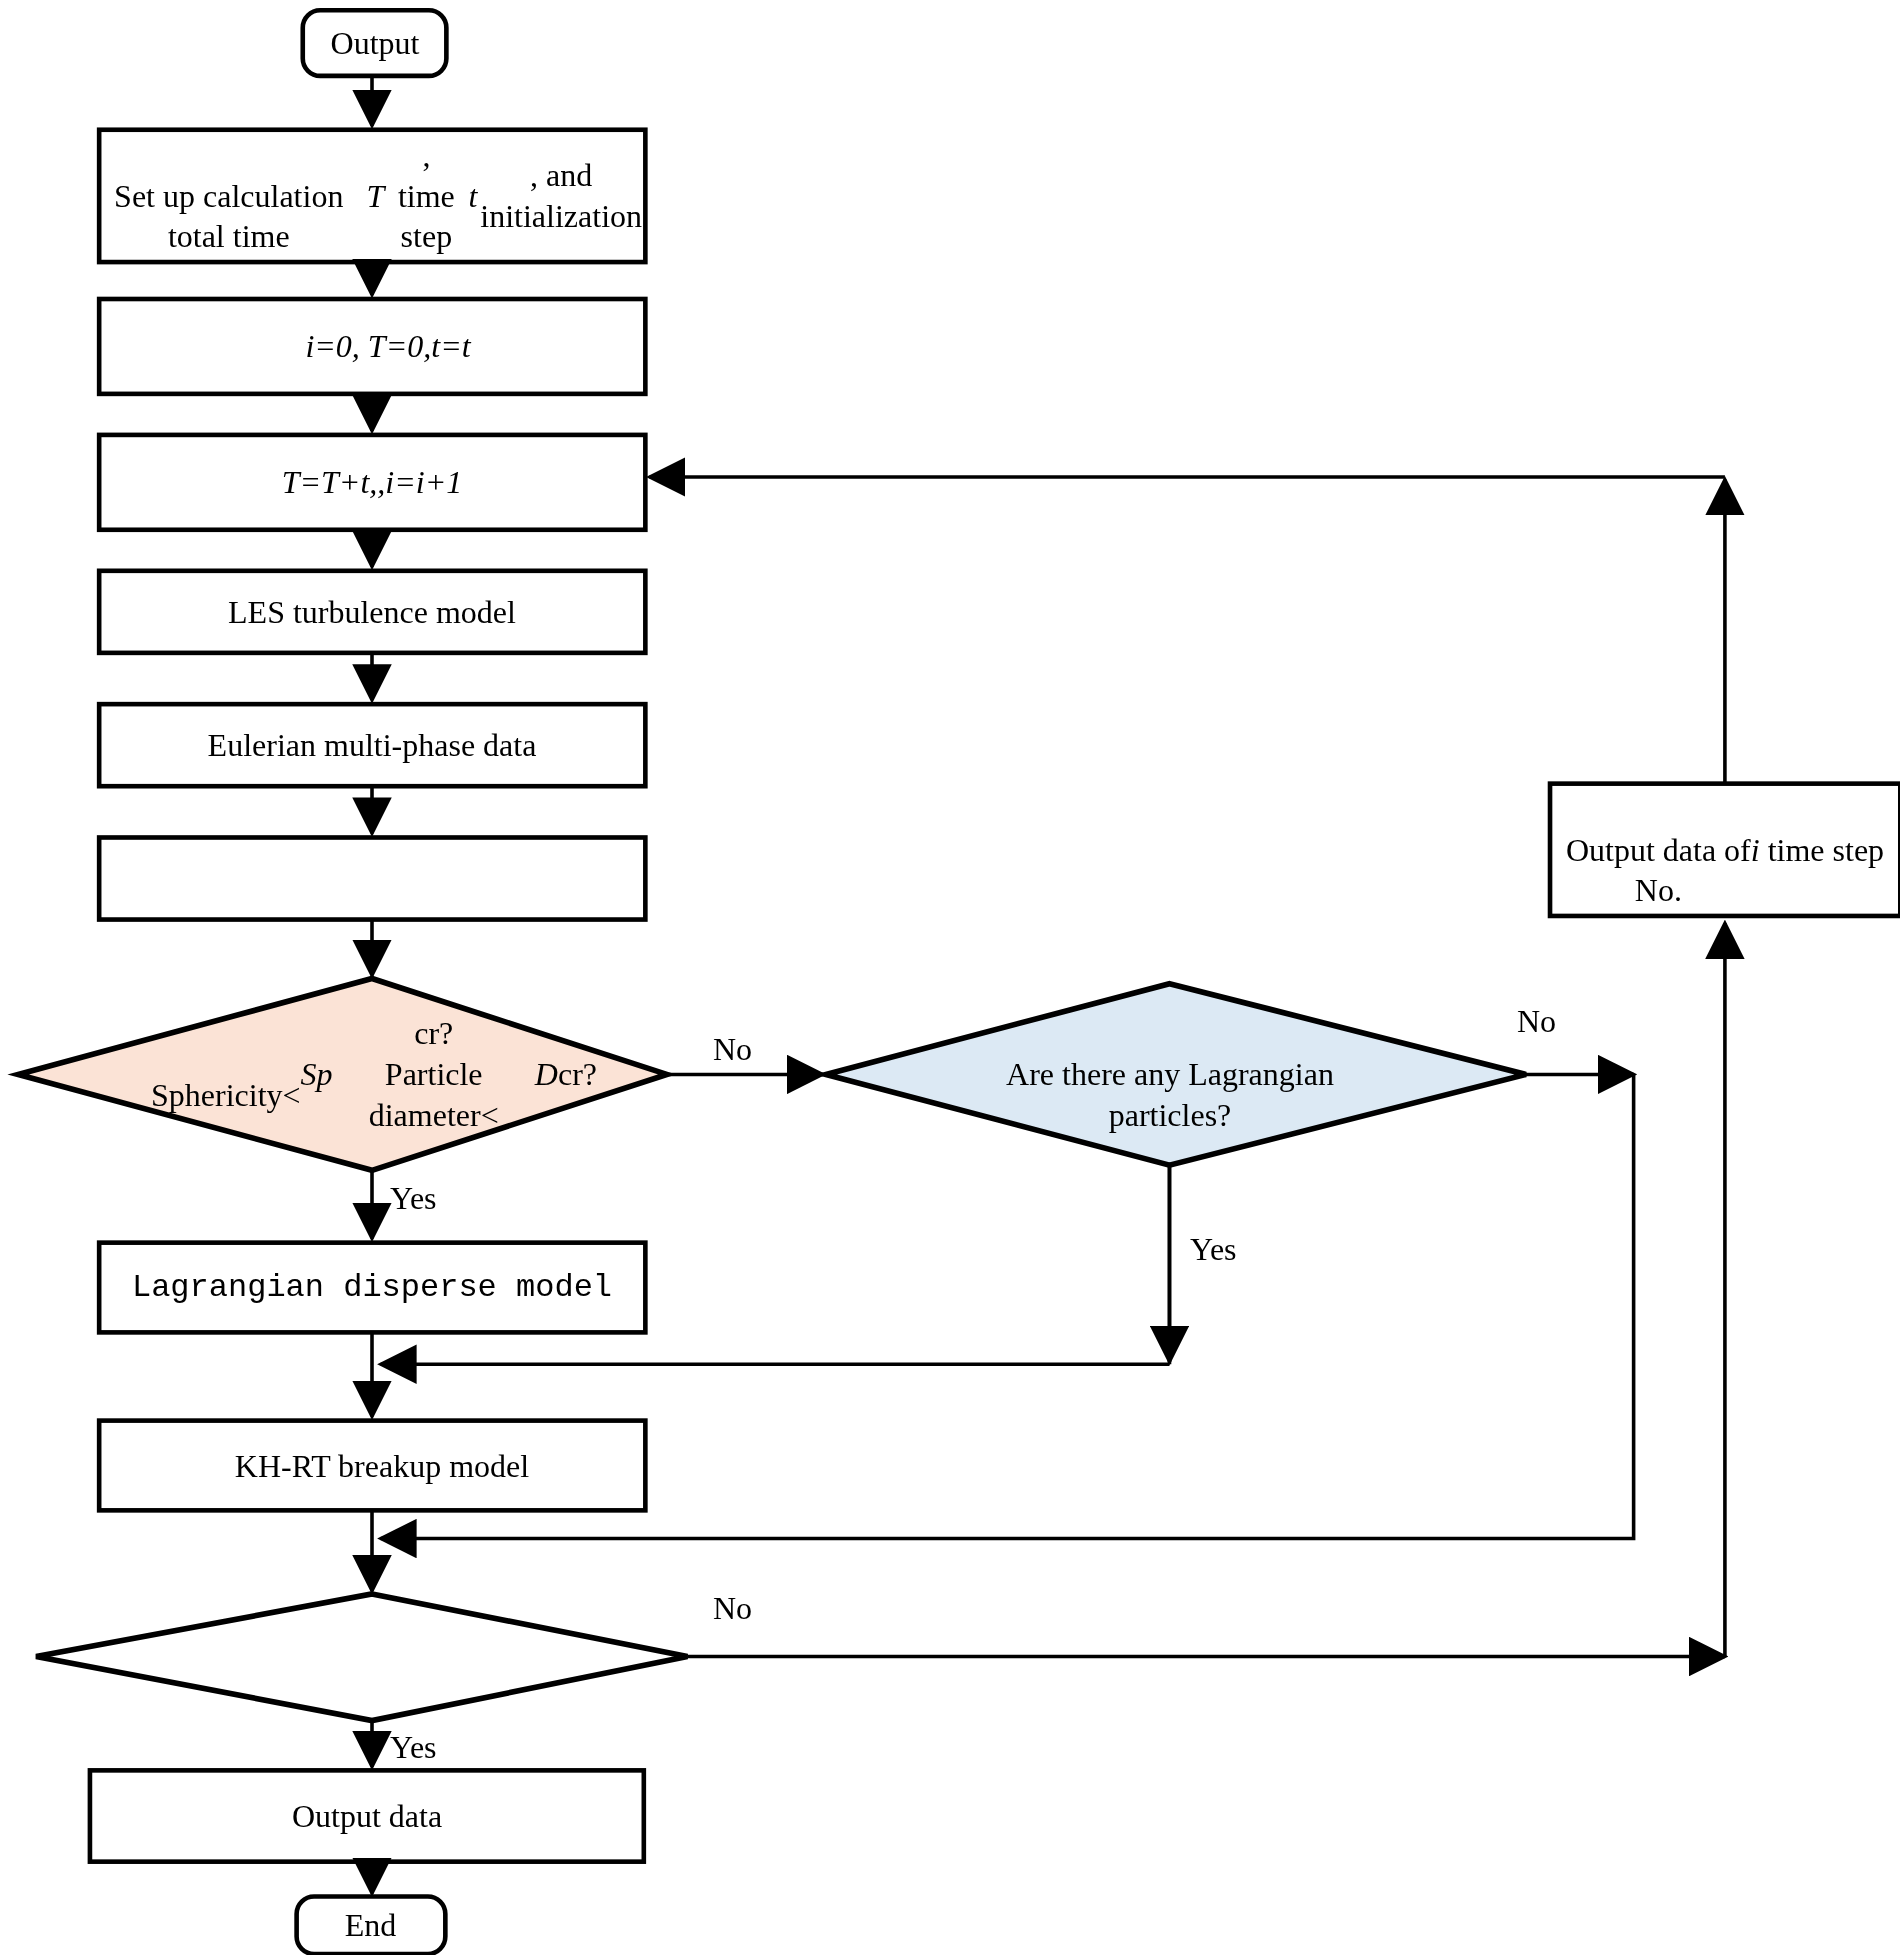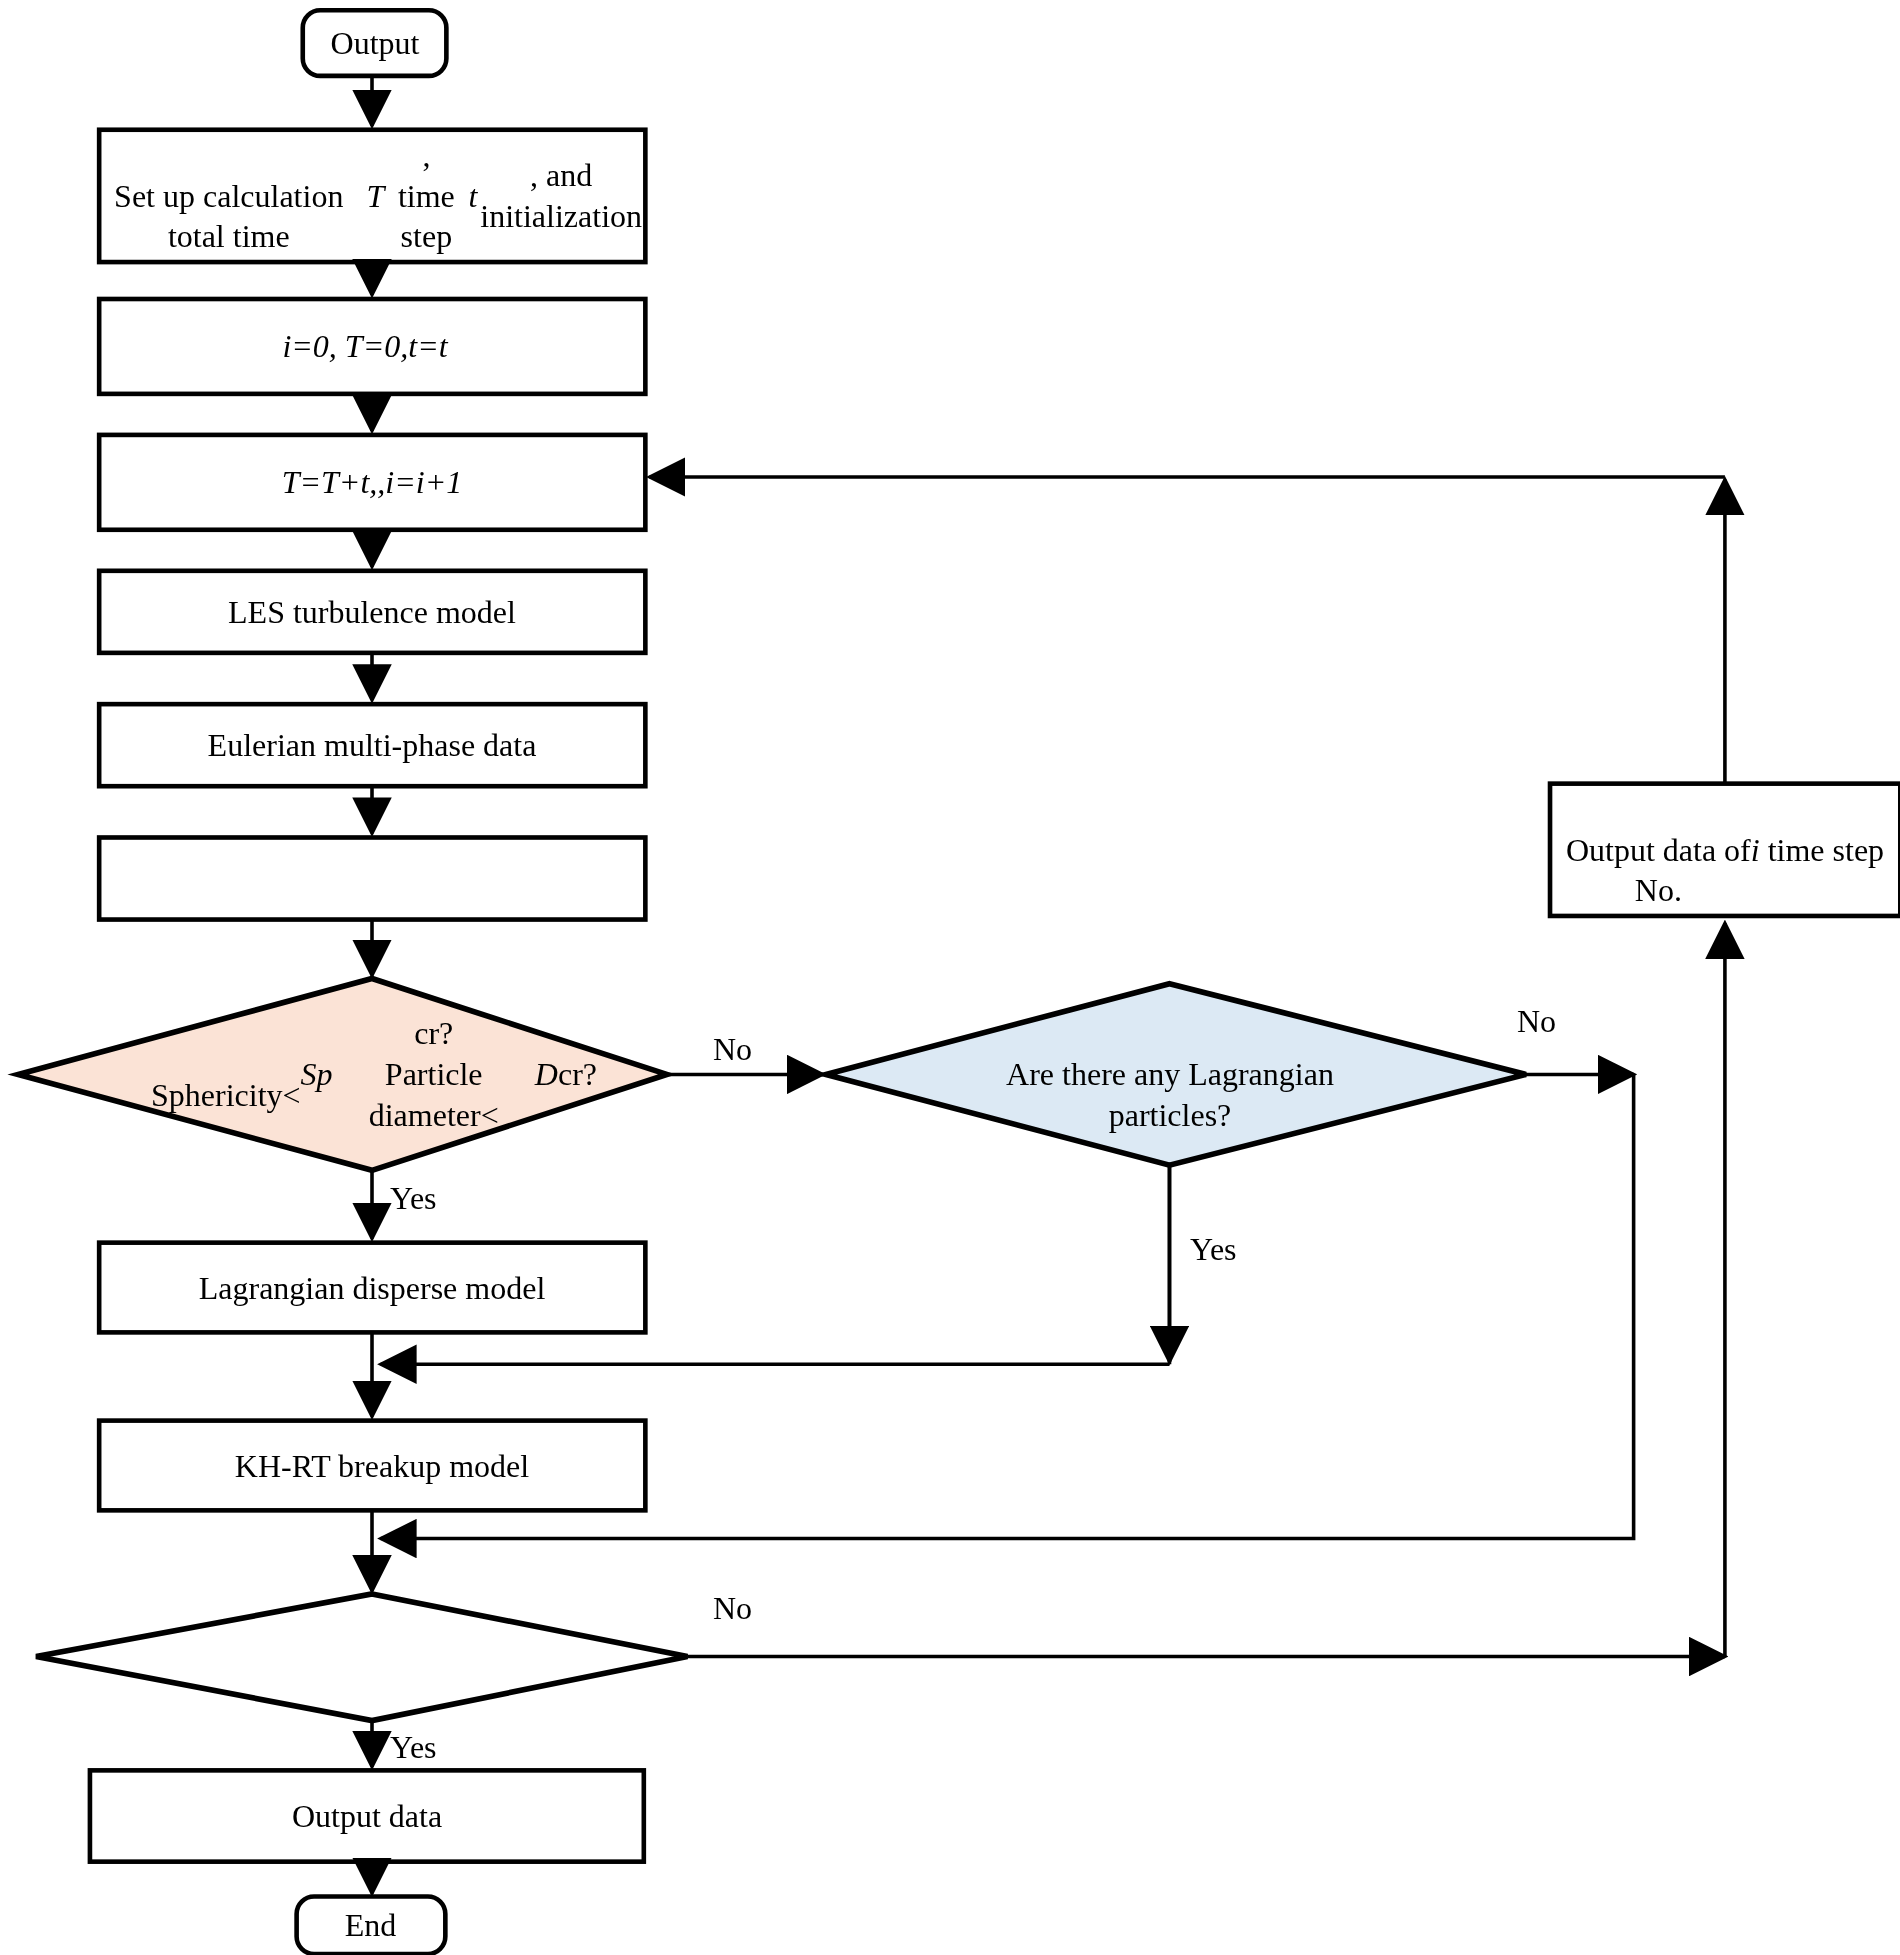--- a/index.html
+++ b/index.html
@@ -118,38 +118,38 @@
       <line x1="3363" y1="930" x2="1266" y2="930" marker-end="url(#arrowT)"></line>
     </g>
   </svg>
 
   <div class="node-text t-term" style="left:303px;top:10.3px;width:144px;height:66px;">Output</div>
 
   <div class="node-text t-proc" style="left:99px;top:130px;width:546px;height:132px;">
     Set up calculation total time <i>&nbsp;T</i>,<br>time step <i>t</i>, and initialization
   </div>
 
-  <div class="node-text t-proc ital" style="left:92px;top:299px;width:546px;height:95px;">i=0, T=0,t=t</div>
+  <div class="node-text t-proc ital" style="left:115px;top:299px;width:546px;height:95px;">i=0, T=0,t=t</div>
 
   <div class="node-text t-proc ital" style="left:99px;top:435px;width:546px;height:95px;">T=T+t,,i=i+1</div>
 
   <div class="node-text t-proc" style="left:99px;top:571px;width:546px;height:82px;">LES  turbulence model</div>
 
   <div class="node-text t-proc" style="left:99px;top:704px;width:546px;height:82px;">Eulerian multi-phase data</div>
 
 
   <div class="node-text t-dec" style="left:151px;top:1018px;width:446px;height:113px;">
     Sphericity&lt;<i>Sp</i>cr?<br>Particle diameter&lt;<i>D</i>cr?
   </div>
 
   <div class="node-text t-dec" style="left:934px;top:1018px;width:472px;height:113px;">
     Are there any Lagrangian<br>particles?
   </div>
 
-  <div class="node-text t-proc" style="left:99px;top:1243px;width:546px;height:90px;">Lagrangian disperse model</div>
+  <div class="node-text t-proc" style="left:99px;top:1243px;width:546px;height:90px;font-family:Liberation Mono, monospace;">Lagrangian disperse model</div>
 
   <div class="node-text t-proc" style="left:109px;top:1421px;width:546px;height:90px;">KH-RT  breakup model</div>
 
 
   <div class="node-text t-proc" style="left:1550px;top:784px;width:350px;height:132px;">
     Output data of<br>No. <i>i</i>&nbsp;time step
   </div>
 
   <div class="node-text t-proc" style="left:90px;top:1771px;width:554px;height:91px;">Output data</div>
 

